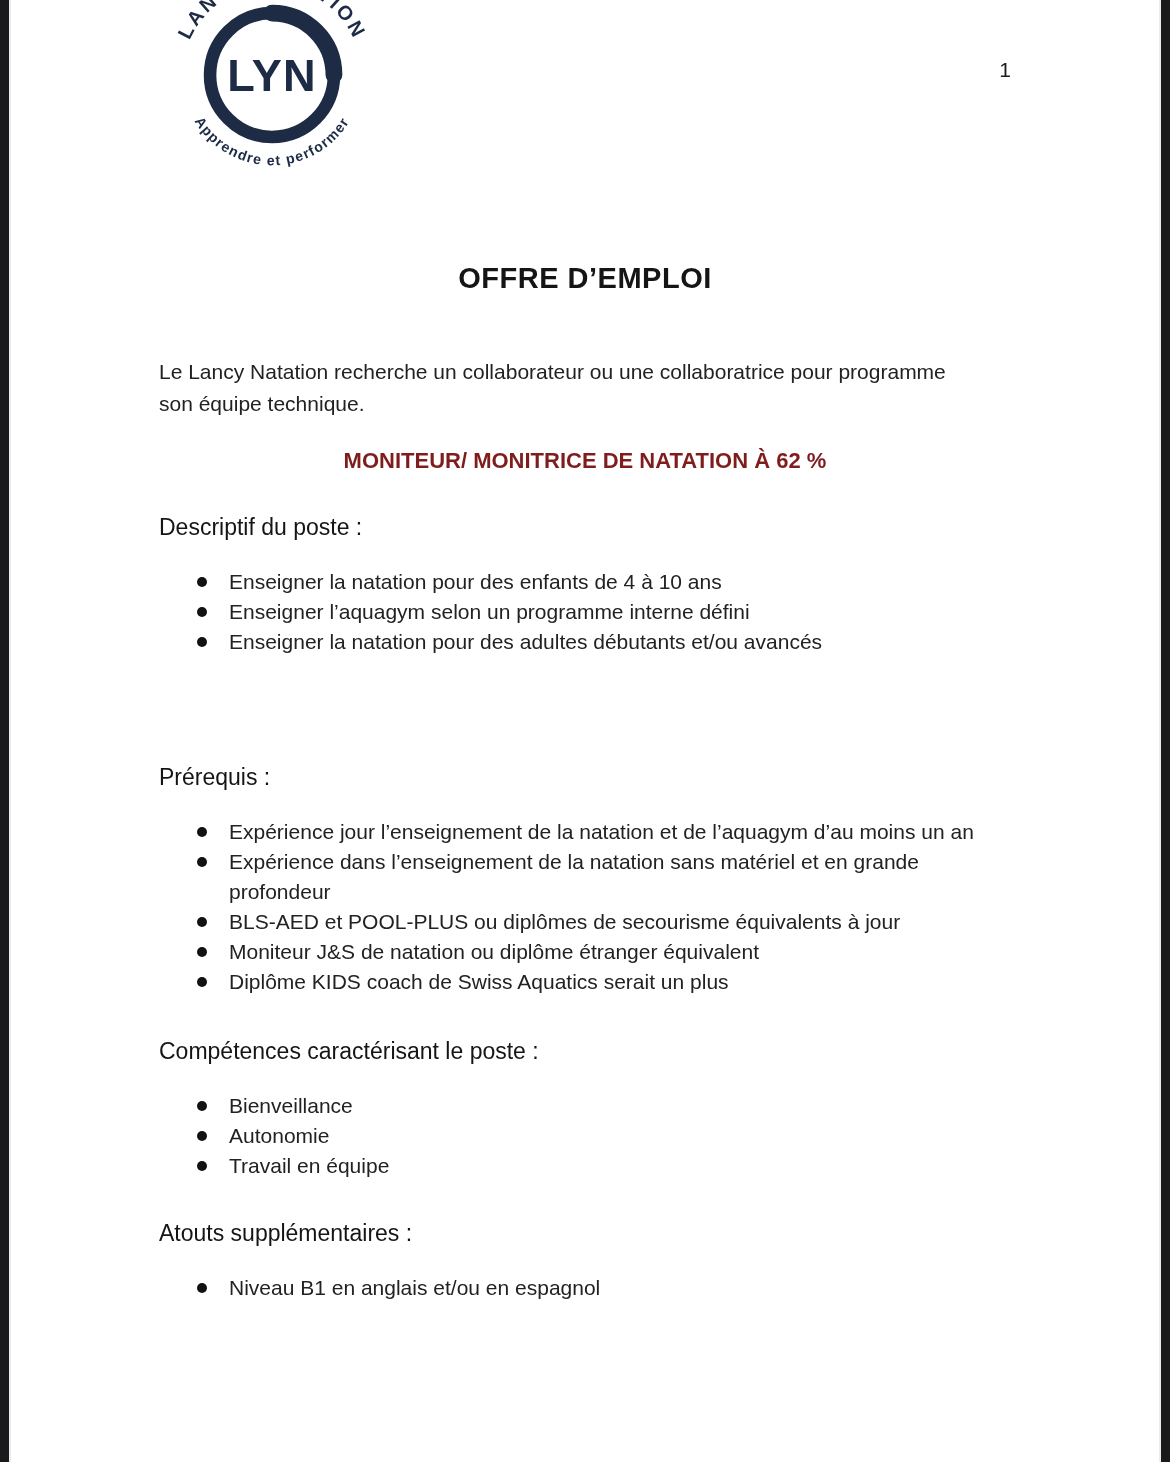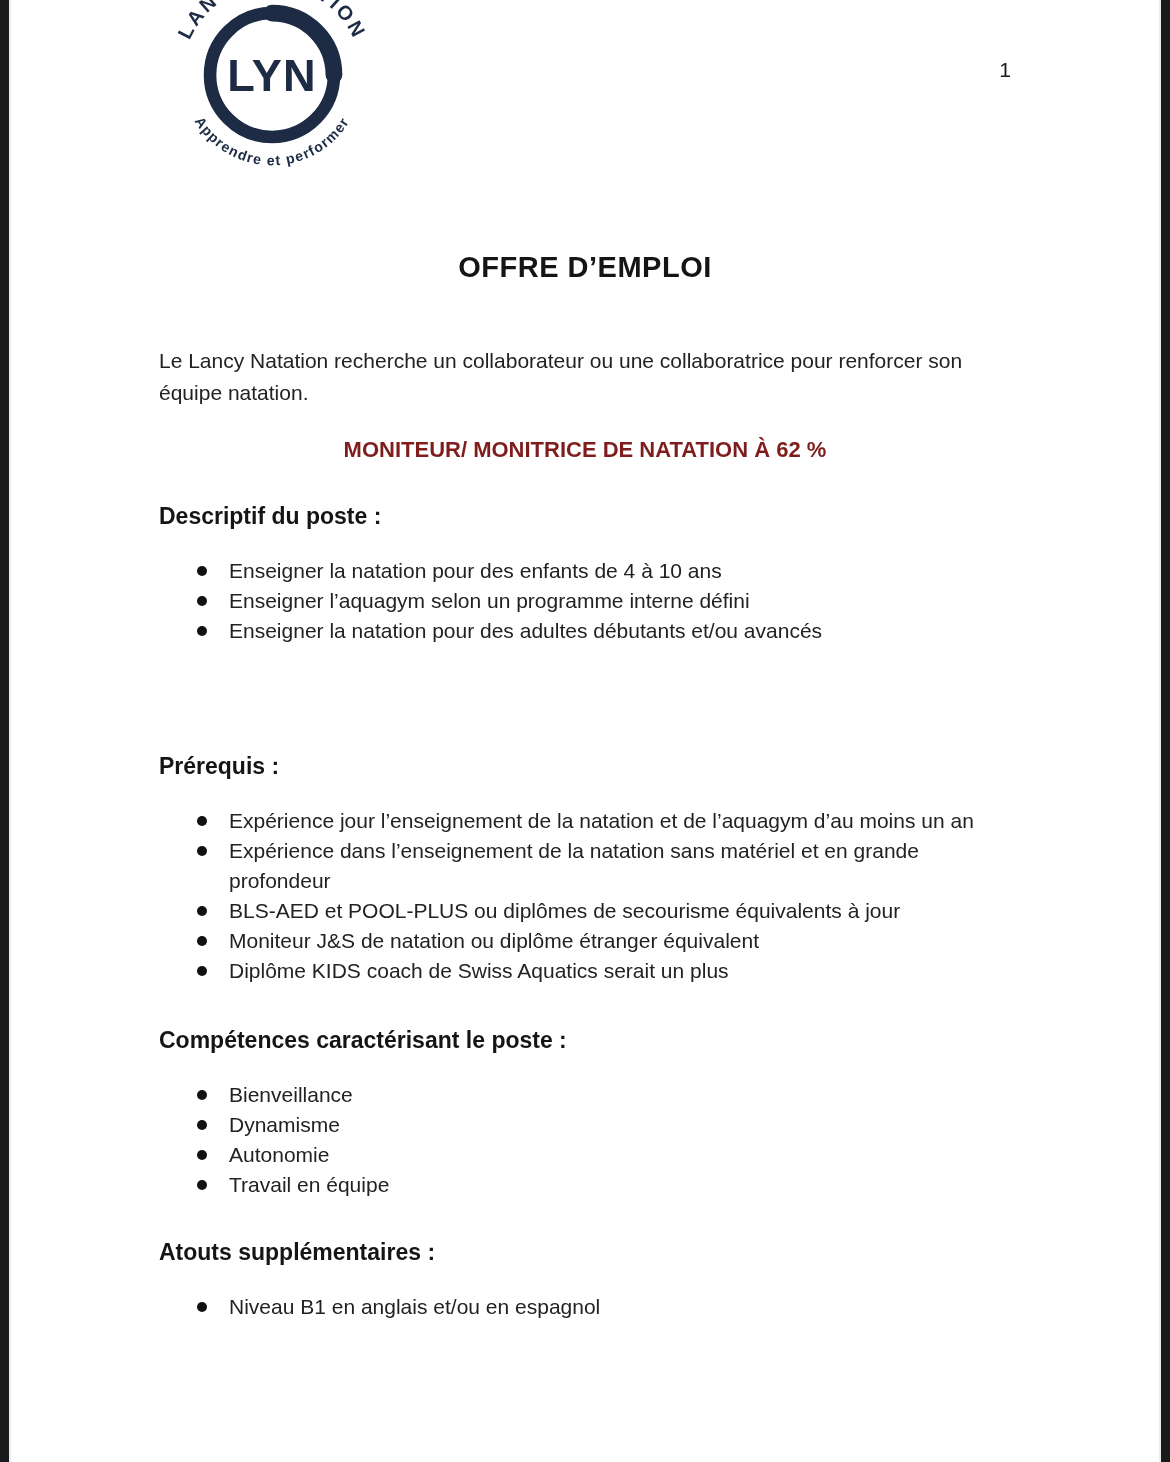--- a/index.html
+++ b/index.html
@@ -29,21 +29,21 @@
   .page-number {
     position: absolute;
     top: 58px; right: 148px;
     font-size: 21px;
     color: #1c1c1c;
   }
   
   .content {
     position: absolute;
     top: 0; left: 0; right: 0;
-    padding: 1px 148px;
+    padding: 12px 148px;
     color: #1f1f1f;
   }
   .doc-title {
     margin: 248px 0 0 0;
     text-align: center;
     font-size: 29px;
     font-weight: bold;
     letter-spacing: 0.5px;
     color: #151515;
     line-height: 36px;
@@ -59,21 +59,21 @@
     margin: 27px 0 0 0;
     text-align: center;
     font-size: 22px;
     font-weight: bold;
     color: #7f1d1d;
     line-height: 28px;
   }
   .section h3 {
     margin: 0;
     font-size: 23px;
-    font-weight: bold;
+    font-weight: normal;
     color: #151515;
     line-height: 28px;
   }
   .section ul {
     margin: 26px 0 0 0;
     padding: 0;
     list-style: none;
     max-width: 885px;
   }
   .section ul li {
@@ -118,21 +118,21 @@
       <text x="100" y="115" text-anchor="middle" fill="#1d2b45" font-family="Liberation Sans, sans-serif" font-size="43" font-weight="bold" letter-spacing="1">LYN</text>
     </svg>
   </div>
 
   <div class="page-number">1</div>
 
   <div class="content">
 
     <h1 class="doc-title">OFFRE D’EMPLOI</h1>
 
-    <p class="intro">Le Lancy Natation recherche un collaborateur ou une collaboratrice pour renforcer son équipe natation.</p>
+    <p class="intro">Le Lancy Natation recherche un collaborateur ou une collaboratrice pour programme son équipe technique.</p>
 
     <h2 class="doc-subtitle">MONITEUR/ MONITRICE DE NATATION À 62 %</h2>
 
     <div class="section" id="section-0">
       <h3>Descriptif du poste :</h3>
       <ul>
           <li><span class="dot"></span><span>Enseigner la natation pour des enfants de 4 à 10 ans</span></li>
           <li><span class="dot"></span><span>Enseigner l’aquagym selon un programme interne défini</span></li>
           <li><span class="dot"></span><span>Enseigner la natation pour des adultes débutants et/ou avancés</span></li>
         </ul>
@@ -146,21 +146,20 @@
           <li><span class="dot"></span><span>BLS-AED et POOL-PLUS ou diplômes de secourisme équivalents à jour</span></li>
           <li><span class="dot"></span><span>Moniteur J&amp;S de natation ou diplôme étranger équivalent</span></li>
           <li><span class="dot"></span><span>Diplôme KIDS coach de Swiss Aquatics serait un plus</span></li>
         </ul>
     </div>
 
     <div class="section" id="section-2">
       <h3>Compétences caractérisant le poste :</h3>
       <ul>
           <li><span class="dot"></span><span>Bienveillance</span></li>
-          <li><span class="dot"></span><span>Dynamisme</span></li>
           <li><span class="dot"></span><span>Autonomie</span></li>
           <li><span class="dot"></span><span>Travail en équipe</span></li>
         </ul>
     </div>
 
     <div class="section" id="section-3">
       <h3>Atouts supplémentaires :</h3>
       <ul>
           <li><span class="dot"></span><span>Niveau B1 en anglais et/ou en espagnol</span></li>
         </ul>

